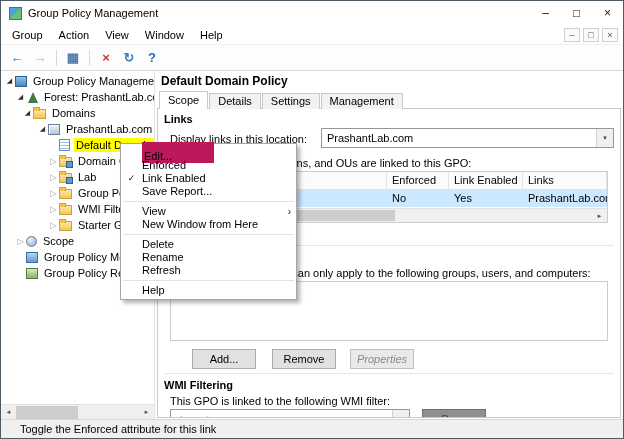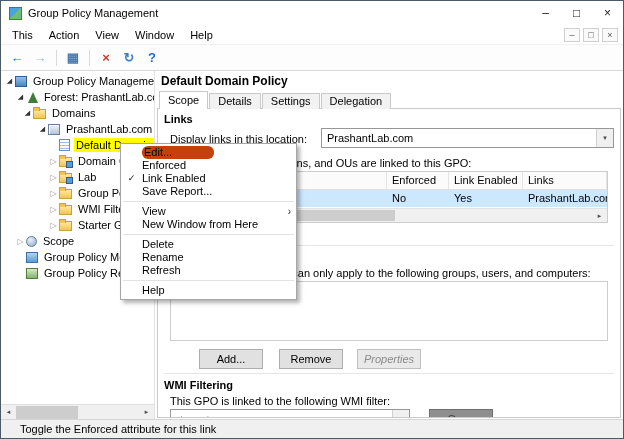--- a/index.html
+++ b/index.html
@@ -79,62 +79,62 @@
   .lv-row{display:flex;height:17px;background:#cce8ff;}
   .lv-cell{padding:2px 5px;font-size:11px;white-space:nowrap;overflow:hidden;flex:none;}
   .lv-hscroll{position:absolute;left:0;right:0;bottom:0;height:14px;background:#f0f0f0;border-top:1px solid #e3e3e3;display:flex;align-items:center;}
   .lv-hscroll .sb-thumb{position:absolute;left:14px;top:1px;width:210px;height:11px;background:#cdcdcd;}
 
   #hr1{top:136px;}
   #security-heading{top:142px;}
   #security-text{top:158px;}
   .listbox{position:absolute;left:12px;right:12px;top:172px;height:60px;border:1px solid #cdcdcd;background:#fff;}
 
-  .btn{position:absolute;width:64px;height:20px;background:#e1e1e1;border:1px solid #adadad;font-size:11px;text-align:center;line-height:18px;margin-left:7px;}
+  .btn{position:absolute;width:64px;height:20px;background:#e1e1e1;border:1px solid #adadad;font-size:11px;text-align:center;line-height:18px;}
   .btn.disabled{color:#8a8a8a;border-color:#bfbfbf;background:#e9e9e9;}
   .btn.dark{background:#8f8f8f;border-color:#6f6f6f;color:#3b3b3b;}
   #add-btn{top:240px;left:34px;}
   #remove-btn{top:240px;left:114px;}
   #properties-btn{top:240px;left:192px;font-style:italic;}
   #hr2{top:264px;}
   #wmi-heading{top:270px;}
   #wmi-text{top:286px;}
   #wmi-combo{top:300px;left:12px;width:240px;}
   #open-btn{top:300px;left:264px;}
 
   
   .statusbar{position:absolute;left:0;right:0;bottom:0;height:19px;background:#f0f0f0;border-top:1px solid #d6d6d6;display:flex;align-items:center;padding-left:19px;font-size:11px;}
 
   
   .context-menu{position:absolute;left:119px;top:142px;width:177px;background:#fff;border:1px solid #a5a5a5;box-shadow:3px 3px 4px rgba(0,0,0,0.3);z-index:50;padding:2px 0;}
   .menu-row{height:13px;display:flex;align-items:center;font-size:11px;line-height:13px;}
   .menu-check{width:21px;flex:none;text-align:center;font-size:9px;color:#111;}
   .menu-label{white-space:nowrap;}
-  .menu-label .hl{display:inline-block;background:#c2410c;padding:0 42px 0 2px;border-radius:6px;}
+  .menu-label .hl{display:inline-block;background:#be185d;padding:8px 42px 0 2px;}
   .menu-arrow{margin-left:auto;width:13px;text-align:center;font-size:10px;color:#222;}
   .menu-sep{height:1px;background:#e2e2e2;margin:3px 2px;}
 </style>
 </head>
 <body>
 
 <div class="window">
 
   <div class="titlebar">
     <span class="app-icon"></span>
     <span class="title-text">Group Policy Management</span>
     <div class="win-controls" id="win-controls">
         <div class="wc">–</div>
         <div class="wc">□</div>
         <div class="wc">×</div>
       </div>
   </div>
 
   <div class="menubar">
     <span id="menu-items" style="display:flex">
-        <span class="menu-top-item">This</span>
+        <span class="menu-top-item">Group</span>
         <span class="menu-top-item">Action</span>
         <span class="menu-top-item">View</span>
         <span class="menu-top-item">Window</span>
         <span class="menu-top-item">Help</span>
       </span>
     <div class="mdi-controls" id="mdi-controls">
         <span class="mdi-btn">–</span>
         <span class="mdi-btn">□</span>
         <span class="mdi-btn">×</span>
       </div>
@@ -227,21 +227,21 @@
         <span class="sb-arrow right">►</span>
       </div>
     </div>
 
     <div class="contentpane">
       <div class="content-title">Default Domain Policy</div>
       <div class="tabs" id="tabs">
           <div class="tab sel">Scope</div>
           <div class="tab">Details</div>
           <div class="tab">Settings</div>
-          <div class="tab">Delegation</div>
+          <div class="tab">Management</div>
         </div>
 
       <div class="tabpage">
         <div class="sec-heading" id="links-heading">Links</div>
         <div class="txt" id="display-label">Display links in this location:</div>
 
         <div class="combo" id="location-combo">
           <span class="combo-value">PrashantLab.com</span>
           <span class="combo-arrow">▾</span>
         </div>

